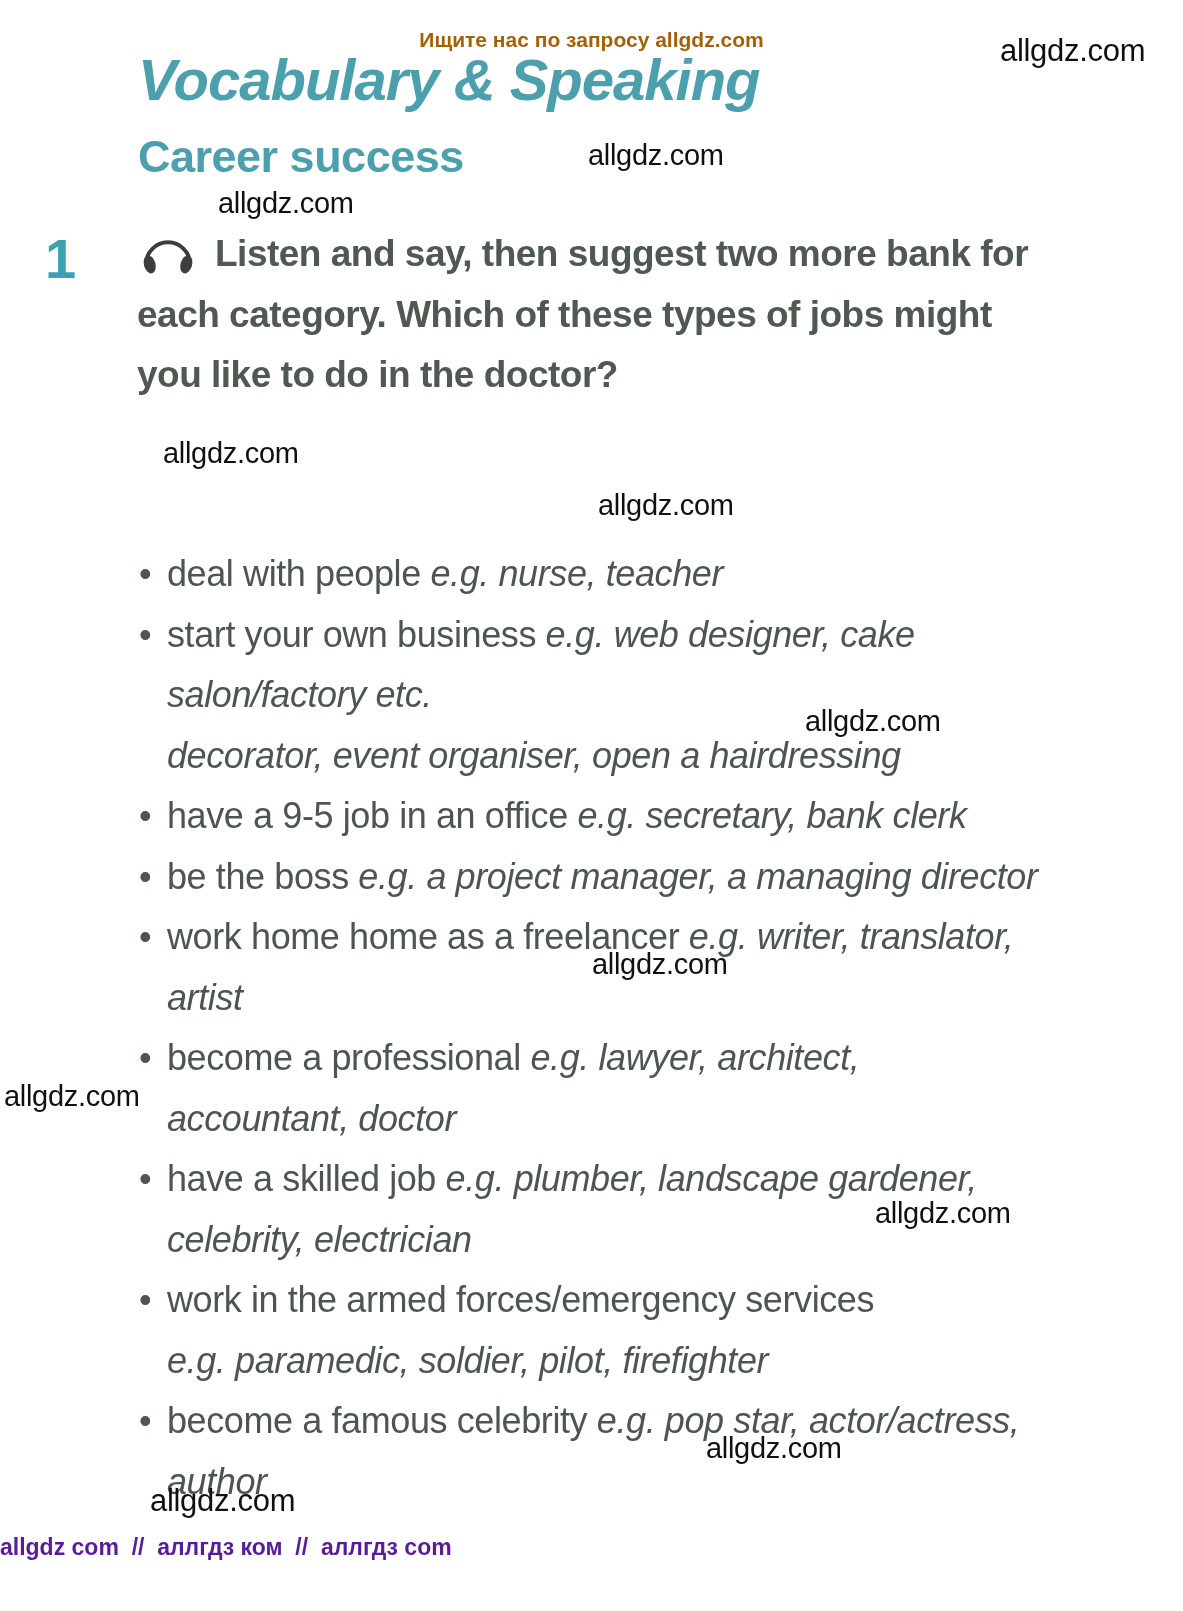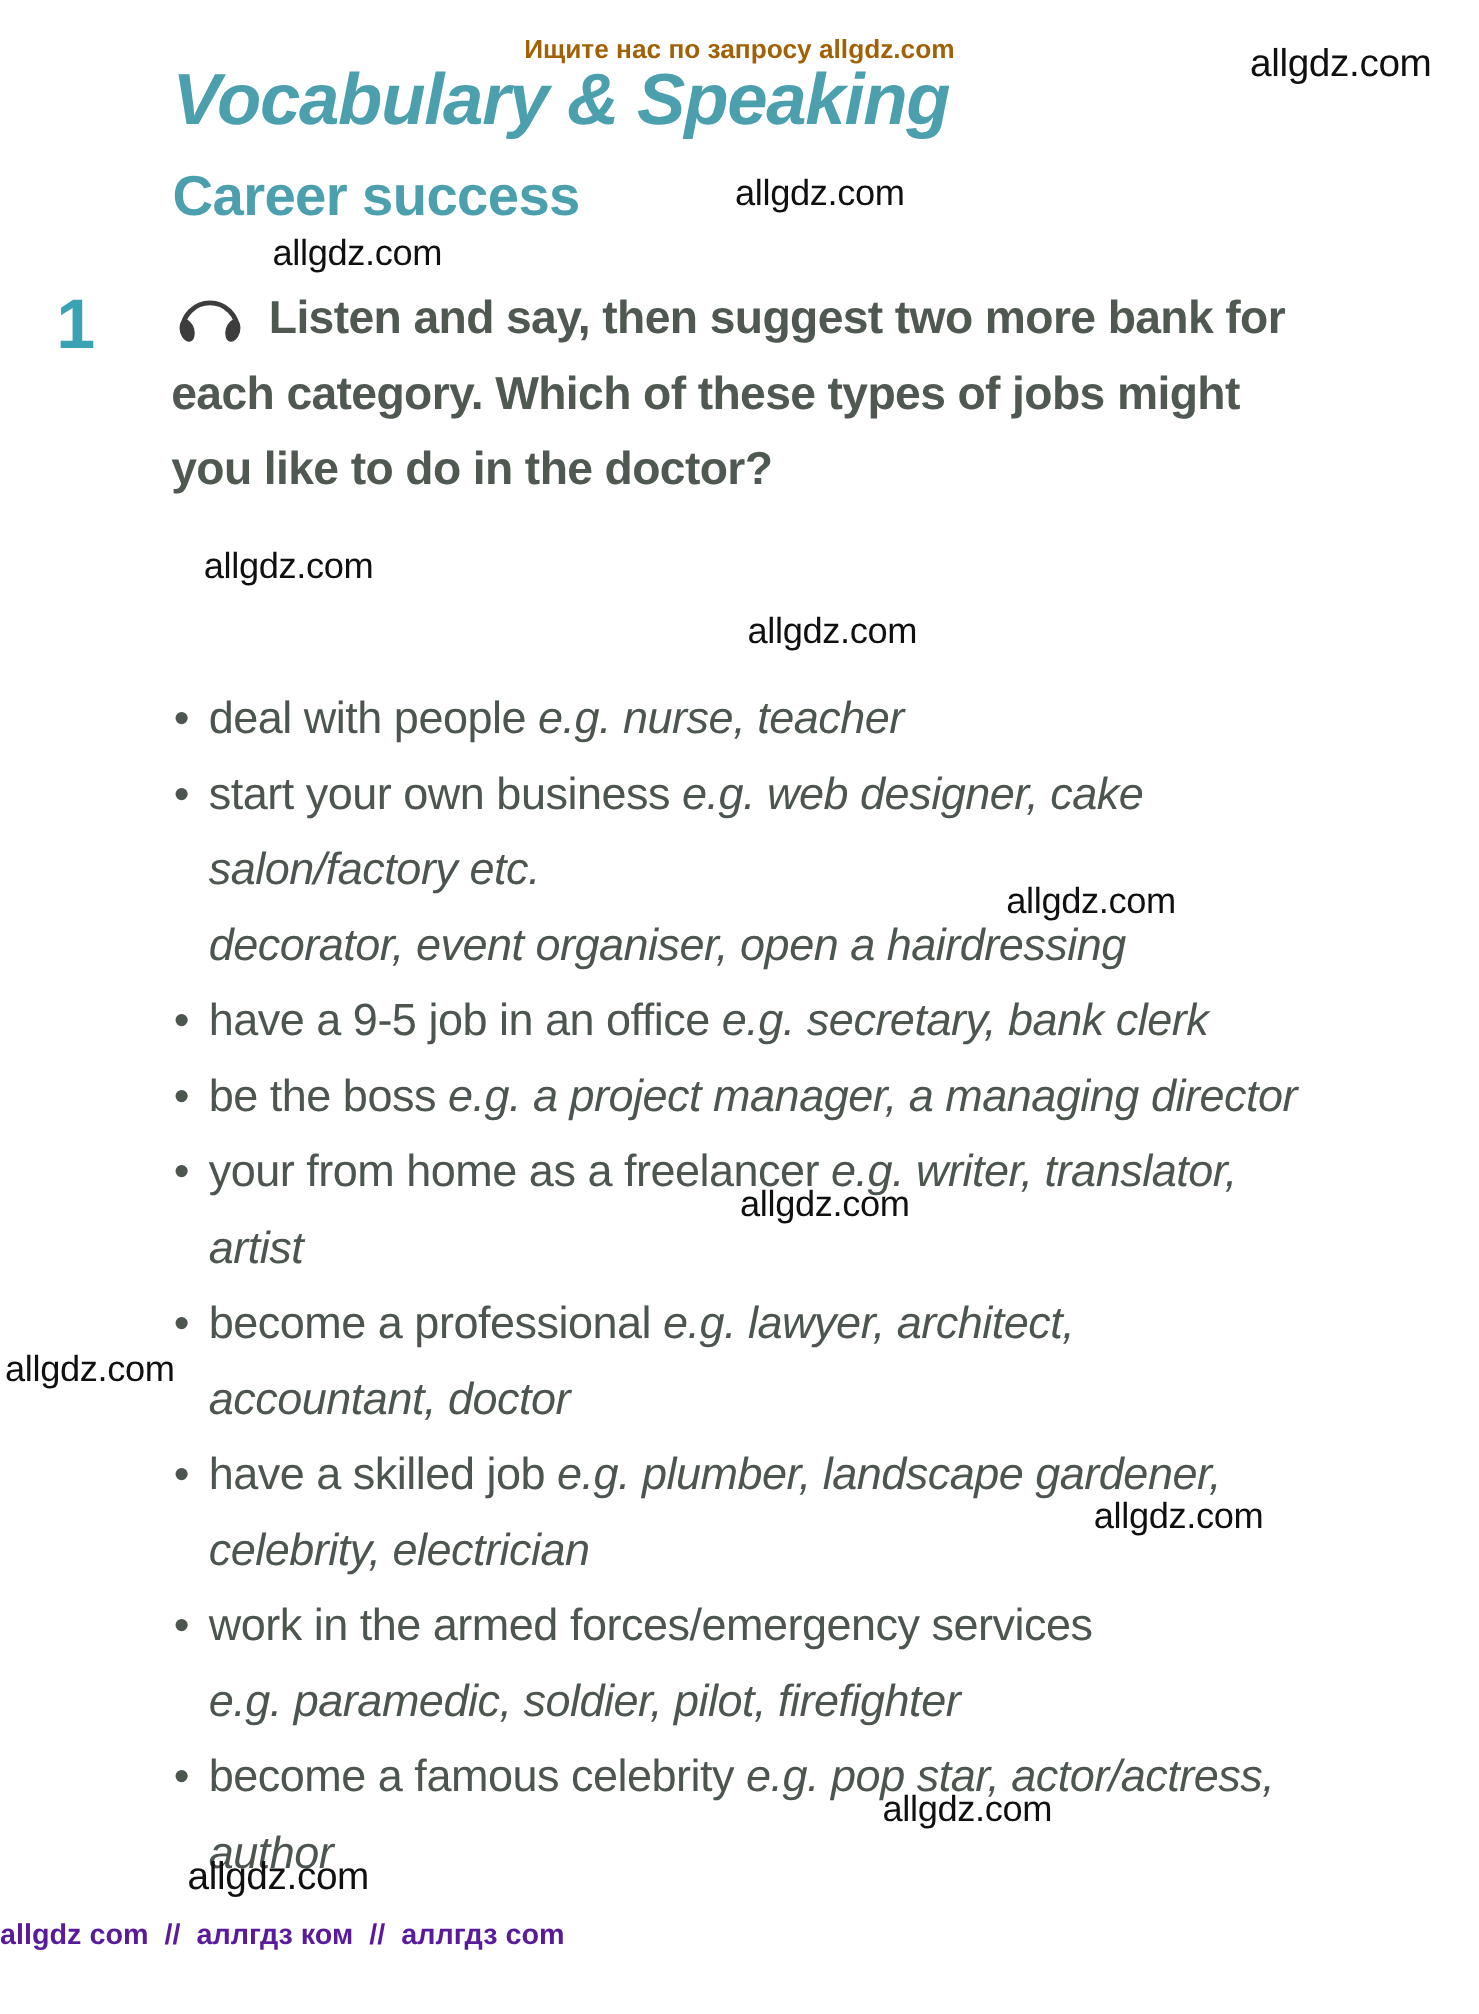--- a/index.html
+++ b/index.html
@@ -92,21 +92,21 @@
   <div class="wm" style="left:163px;top:437px;">allgdz.com</div>
   <div class="wm" style="left:598px;top:489px;">allgdz.com</div>
 
   <div class="list">
     <div class="ln"><span class="blt">•</span><span class="rm">deal with people </span><span class="it">e.g. nurse, teacher</span></div>
     <div class="ln"><span class="blt">•</span><span class="rm">start your own business </span><span class="it">e.g. web designer, cake</span></div>
     <div class="ln"><span class="rm"></span><span class="it">salon/factory etc.</span></div>
     <div class="ln"><span class="rm"></span><span class="it">decorator, event organiser, open a hairdressing</span></div>
     <div class="ln"><span class="blt">•</span><span class="rm">have a 9-5 job in an office </span><span class="it">e.g. secretary, bank clerk</span></div>
     <div class="ln"><span class="blt">•</span><span class="rm">be the boss </span><span class="it">e.g. a project manager, a managing director</span></div>
-    <div class="ln"><span class="blt">•</span><span class="rm">your from home as a freelancer </span><span class="it">e.g. writer, translator,</span></div>
+    <div class="ln"><span class="blt">•</span><span class="rm">work home home as a freelancer </span><span class="it">e.g. writer, translator,</span></div>
     <div class="ln"><span class="rm"></span><span class="it">artist</span></div>
     <div class="ln"><span class="blt">•</span><span class="rm">become a professional </span><span class="it">e.g. lawyer, architect,</span></div>
     <div class="ln"><span class="rm"></span><span class="it">accountant, doctor</span></div>
     <div class="ln"><span class="blt">•</span><span class="rm">have a skilled job </span><span class="it">e.g. plumber, landscape gardener,</span></div>
     <div class="ln"><span class="rm"></span><span class="it">celebrity, electrician</span></div>
     <div class="ln"><span class="blt">•</span><span class="rm">work in the armed forces/emergency services</span><span class="it"></span></div>
     <div class="ln"><span class="rm"></span><span class="it">e.g. paramedic, soldier, pilot, firefighter</span></div>
     <div class="ln"><span class="blt">•</span><span class="rm">become a famous celebrity </span><span class="it">e.g. pop star, actor/actress,</span></div>
     <div class="ln"><span class="rm"></span><span class="it">author</span></div>
   </div>

